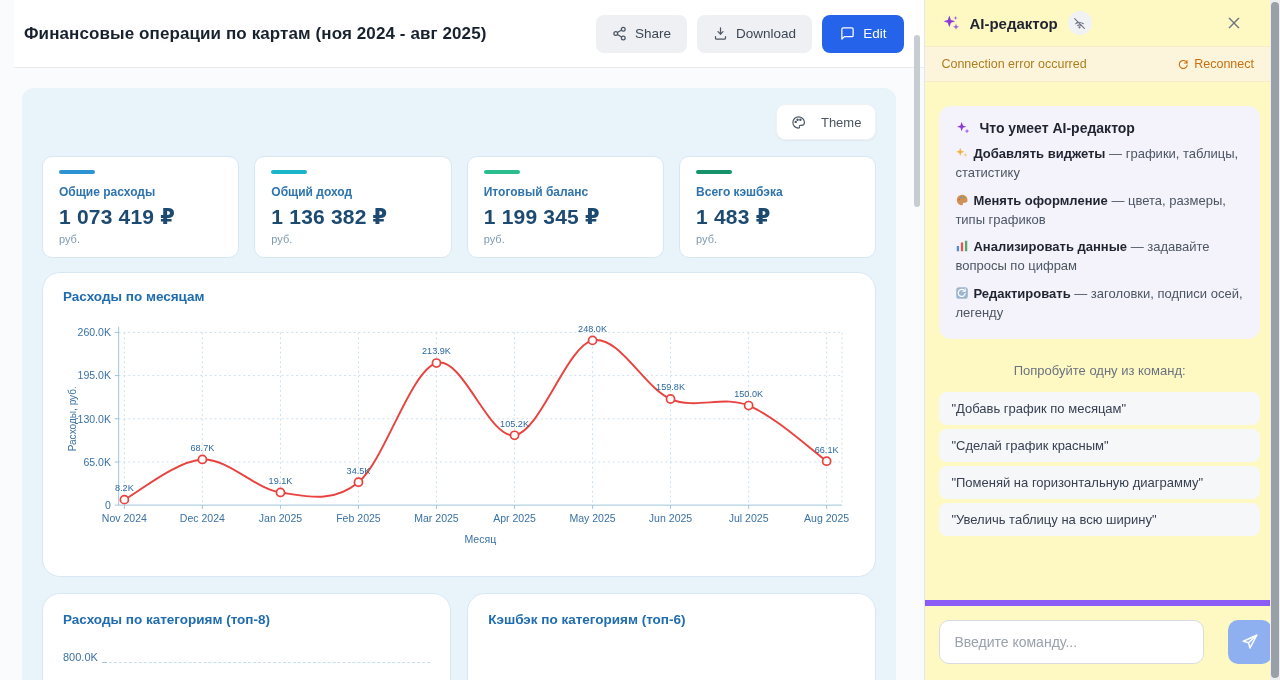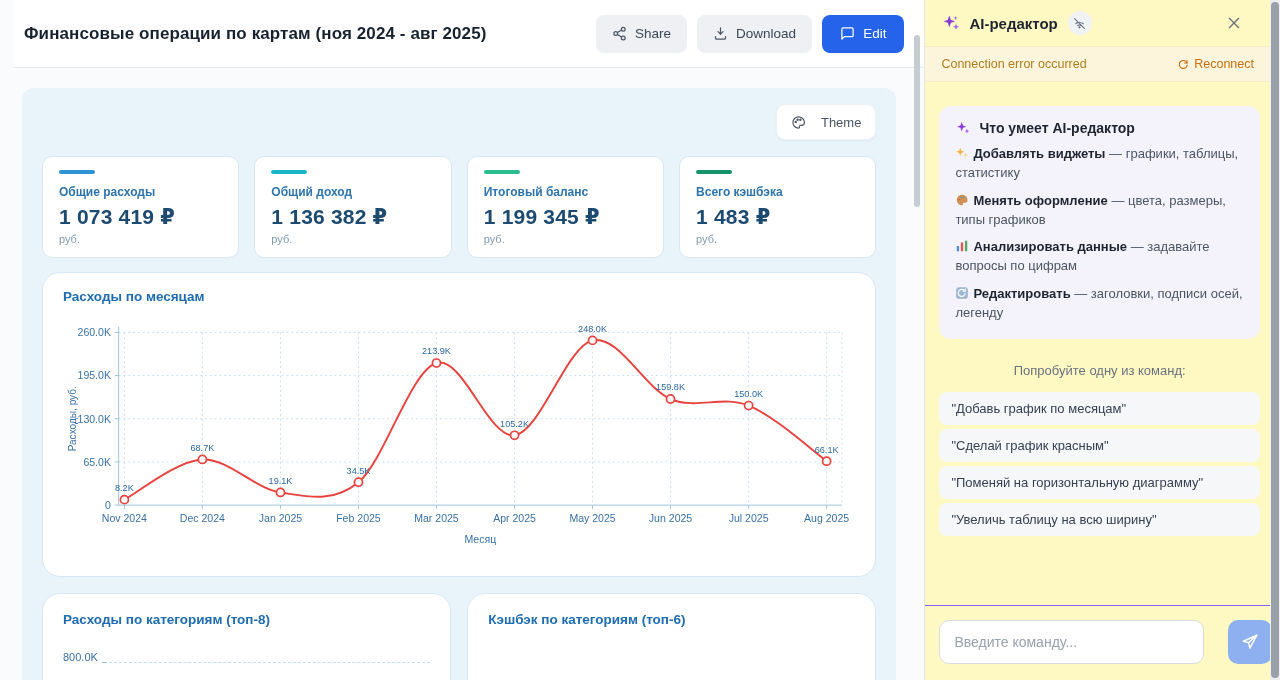--- a/index.html
+++ b/index.html
@@ -58,21 +58,21 @@
   .info-card { background:#f4f3fb; border-radius:12px; padding:14px 16px 16px; }
   .info-head { display:flex; align-items:center; gap:8px; font-size:14px; font-weight:bold; color:#1f2430; margin-bottom:6px; }
   .cap { font-size:13px; line-height:1.45; color:#4b5563; margin-top:9px; }
   .cap b { color:#1f2430; }
   .cap svg { vertical-align:-2px; margin-right:4px; }
 
   .try { text-align:center; font-size:13px; color:#6b7280; margin-top:24px; }
   .sug-list { margin-top:14px; display:flex; flex-direction:column; gap:4px; }
   .sug { background:#f6f7f9; border:none; border-radius:8px; text-align:left; padding:9px 12px; font-family:inherit; font-size:13px; color:#374151; cursor:pointer; }
 
-  .input-row { padding:14px 8px 16px 14px; border-top:1px solid #8b5cf6; display:flex; gap:24px; align-items:center; }
+  .input-row { padding:14px 8px 16px 14px; border-top:6px solid #8b5cf6; display:flex; gap:24px; align-items:center; }
   .cmd-input { flex:1; height:44px; border:1px solid #d8dce1; border-radius:10px; padding:0 14px; font-size:14px; font-family:inherit; color:#374151; outline:none; background:#fff; }
   .cmd-input::placeholder { color:#9aa2ac; }
   .send-btn { width:44px; height:44px; border:none; border-radius:10px; background:#8fb0f0; display:flex; align-items:center; justify-content:center; cursor:pointer; flex:0 0 auto; }
 
   
   .page-scrollbar { position:absolute; top:0; right:0; width:10px; height:680px; background:#eceef0; }
   .page-scrollbar .thumb { position:absolute; top:2px; bottom:2px; left:1px; right:1px; background:#99a0a8; border-radius:4px; }
 </style>
 </head>
 <body>

